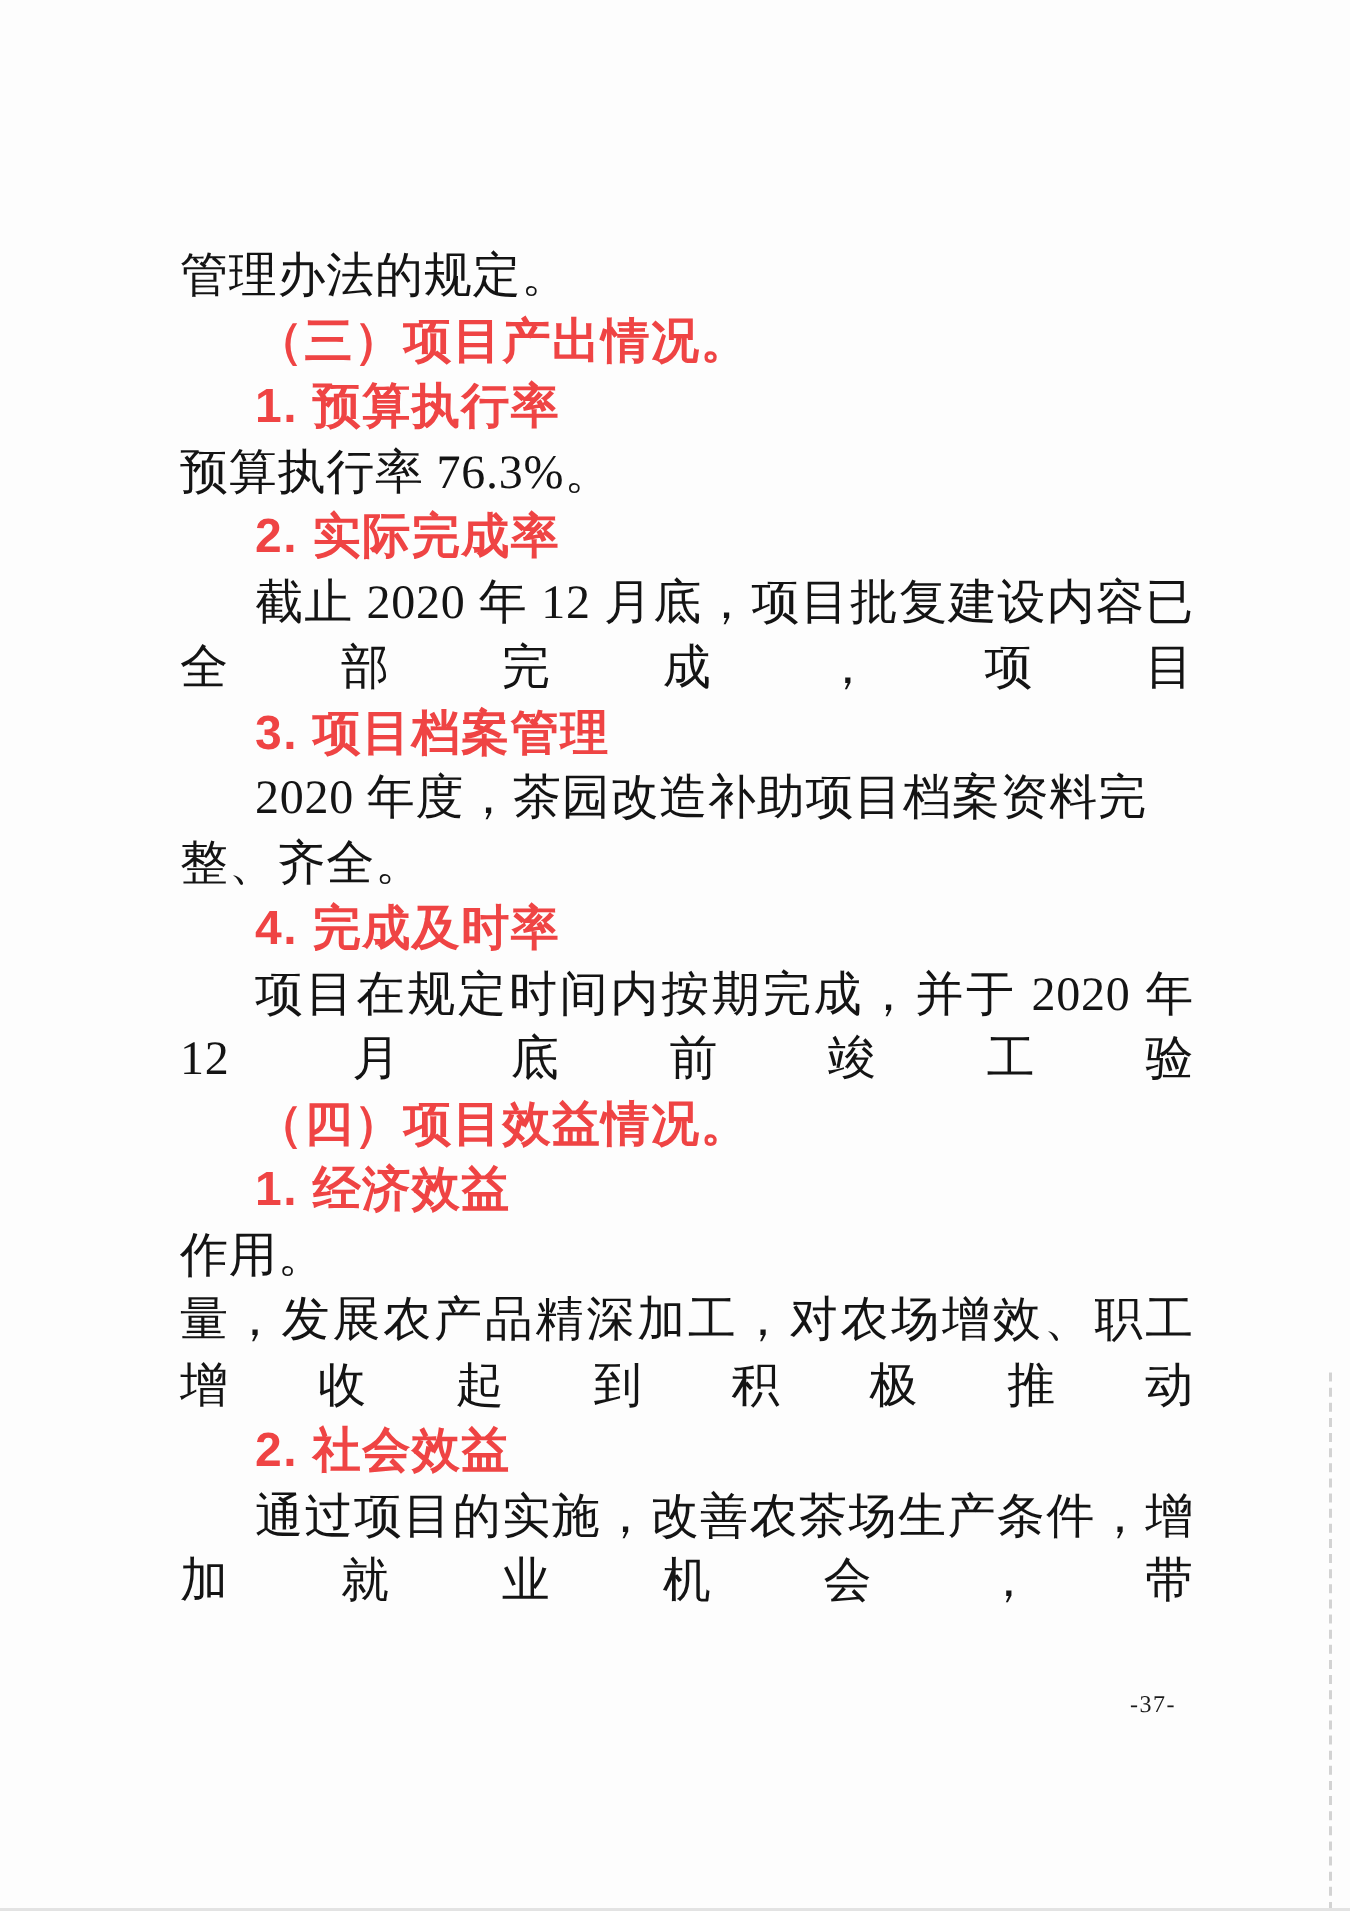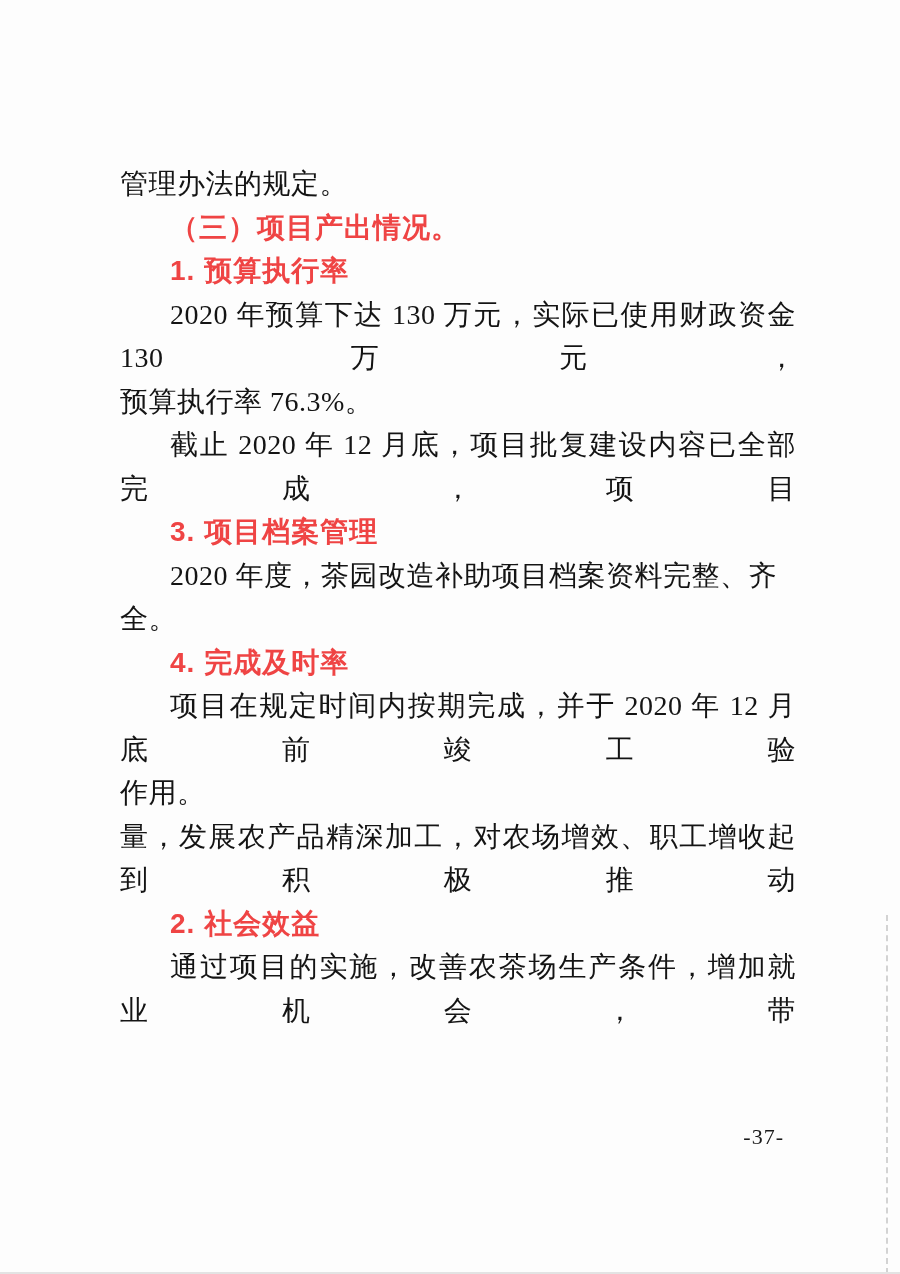--- a/index.html
+++ b/index.html
@@ -13,21 +13,21 @@
     font-family: "Liberation Serif", "DejaVu Serif", serif;
     color: #141414;
   }
   .content {
     position: absolute;
     left: 120px;
     top: 162px;
     width: 676px;
   }
   .line {
-    font-size: 28px;
+    font-size: 32px;
     line-height: 43.5px;
     letter-spacing: 0.5px;
     white-space: normal;
     text-align: left;
   }
   .indent { text-indent: 50px; }
   .fill {
     text-align: justify;
     text-align-last: justify;
     text-justify: inter-character;
@@ -35,21 +35,21 @@
   .heading {
     font-family: "Liberation Sans", "DejaVu Sans", sans-serif;
     font-weight: 700;
     letter-spacing: 1px;
     color: #ef4444;
   }
   .page-number {
     position: absolute;
     top: 1122px;
     right: 116px;
-    font-size: 22px;
+    font-size: 16px;
     line-height: 30px;
     letter-spacing: 1px;
     color: #1a1a1a;
   }
   .scan-dash-line {
     position: absolute;
     left: 886px;
     top: 915px;
     height: 359px;
     width: 0;
@@ -67,27 +67,29 @@
 </style>
 </head>
 <body>
 
 <div class="page">
 
   <div class="content">
     <div class="line">管理办法的规定。</div>
     <div class="line heading indent">（三）项目产出情况。</div>
     <div class="line heading indent">1. 预算执行率</div>
-    <div class="line indent fill">2020 年预算下达 130 万元，实际已使用财政资金 130 万元，</div>
     <div class="line">预算执行率 76.3%。</div>
+    <div class="line heading indent">2. 实际完成率</div>
     <div class="line indent fill">截止 2020 年 12 月底，项目批复建设内容已全部完成，项目</div>
     <div class="line heading indent">3. 项目档案管理</div>
     <div class="line indent">2020 年度，茶园改造补助项目档案资料完整、齐全。</div>
     <div class="line heading indent">4. 完成及时率</div>
     <div class="line indent fill">项目在规定时间内按期完成，并于 2020 年 12 月底前竣工验</div>
+    <div class="line heading indent">（四）项目效益情况。</div>
+    <div class="line heading indent">1. 经济效益</div>
     <div class="line">作用。</div>
     <div class="line fill">量，发展农产品精深加工，对农场增效、职工增收起到积极推动</div>
     <div class="line heading indent">2. 社会效益</div>
     <div class="line indent fill">通过项目的实施，改善农茶场生产条件，增加就业机会，带</div>
 
   </div>
 
   <div class="page-number">-37-</div>
 
   <div class="scan-dash-line"></div>

